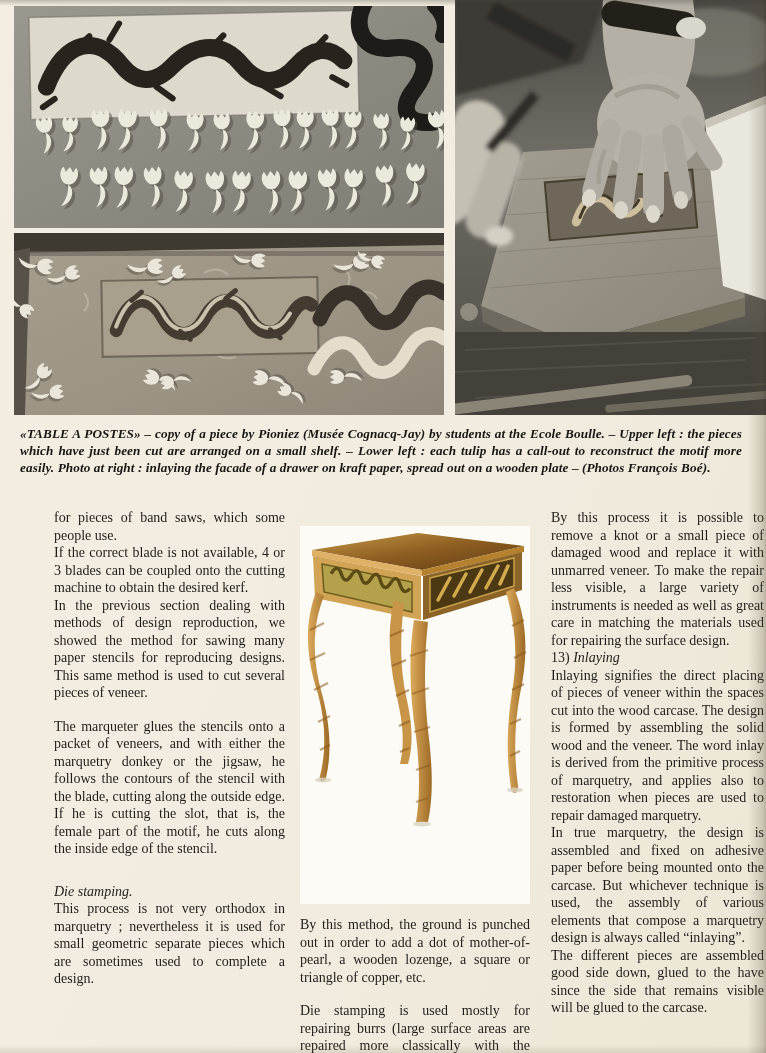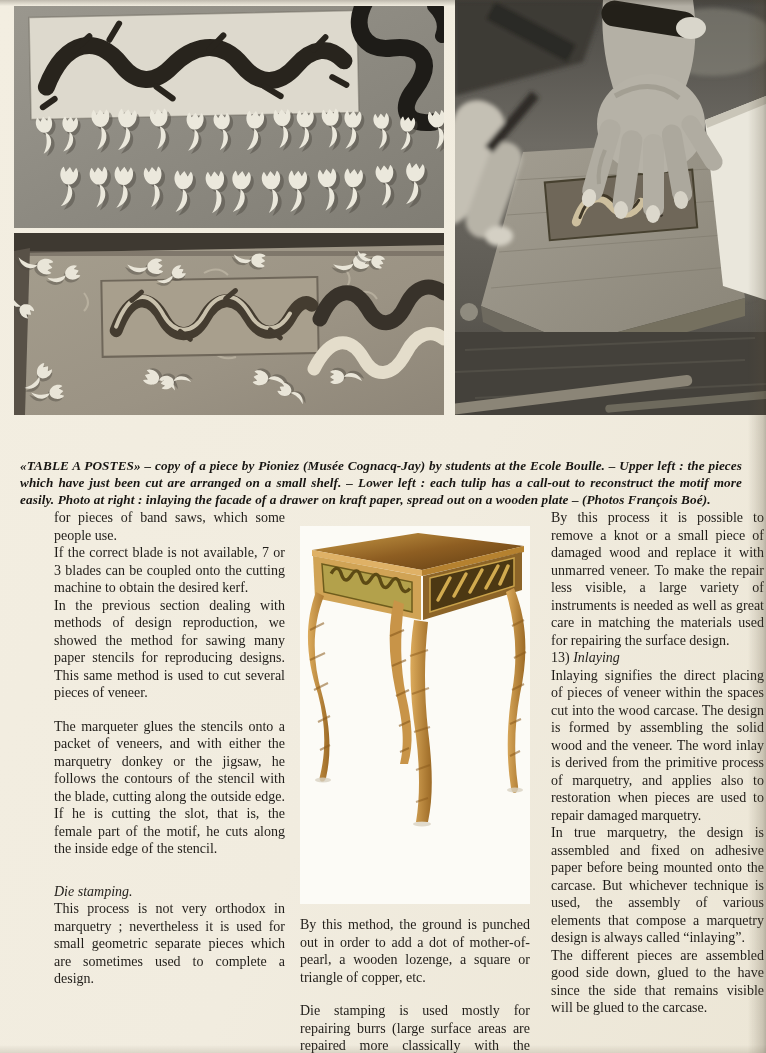--- a/index.html
+++ b/index.html
@@ -18,21 +18,21 @@
   .photo{position:absolute;overflow:hidden;background:#8d8a81;}
   .photo svg{display:block;width:100%;height:100%;}
   .photo-ul{left:14px;top:6px;width:430px;height:222px;}
   .photo-ll{left:14px;top:233px;width:430px;height:182px;}
   .photo-r{left:455px;top:0;width:311px;height:415px;}
   .table-photo{width:230px;height:378px;background:#fcfbf6;overflow:hidden;}
   .table-photo svg{display:block;width:100%;height:100%;}
   .caption{
     position:absolute;left:20px;top:426px;width:722px;
     font-style:italic;font-weight:700;font-size:13.2px;line-height:16.9px;
-    text-align:justify;letter-spacing:.1px;color:#181613;margin-top:32px;
+    text-align:justify;letter-spacing:.1px;color:#181613;
   }
   .col{position:absolute;font-size:14px;line-height:17.5px;text-align:justify;overflow:hidden;margin-left:32px;}
   .col-left{left:22px;top:509px;width:231px;height:542px;}
   .col-mid{left:268px;top:526px;width:230px;height:546px;}
   .col-right{left:519px;top:509px;width:213px;height:542px;}
   .col p{margin:0;}
   .h-italic{font-style:italic;margin:0;}
   .g-after-photo{margin-top:12px !important;}
   .g-para{margin-top:16px !important;}
   .g-section{margin-top:25px !important;}
@@ -263,21 +263,21 @@
       <rect x="-12" y="390" width="250" height="11" rx="5" fill="#8b8577" transform="rotate(-7 110 395)"></rect>
       <rect x="150" y="398" width="170" height="8" rx="4" fill="#6e6a5d" transform="rotate(-5 230 402)"></rect>
       <circle cx="14" cy="312" r="9" fill="#8f8b7f"></circle>
     </svg>
   </div>
 
   <div class="caption">«TABLE A POSTES» – copy of a piece by Pioniez (Musée Cognacq-Jay) by students at the Ecole Boulle. – Upper left : the pieces which have just been cut are arranged on a small shelf. – Lower left : each tulip has a call-out to reconstruct the motif more easily. Photo at right : inlaying the facade of a drawer on kraft paper, spread out on a wooden plate – (Photos François Boé).</div>
 
   <div class="col col-left">
     <p>for pieces of band saws, which some people use.</p>
-    <p>If the correct blade is not available, 7 or 3 blades can be coupled onto the cutting machine to obtain the desired kerf.</p>
+    <p>If the correct blade is not available, 4 or 3 blades can be coupled onto the cutting machine to obtain the desired kerf.</p>
     <p>In the previous section dealing with methods of design reproduction, we showed the method for sawing many paper stencils for reproducing designs. This same method is used to cut several pieces of veneer.</p>
     <p class="g-para">The marqueter glues the stencils onto a packet of veneers, and with either the marquetry donkey or the jigsaw, he follows the contours of the stencil with the blade, cutting along the outside edge. If he is cutting the slot, that is, the female part of the motif, he cuts along the inside edge of the stencil.</p>
     <p class="h-italic g-section">Die stamping.</p>
     <p>This process is not very orthodox in marquetry ; nevertheless it is used for small geometric separate pieces which are sometimes used to complete a design.</p>
   </div>
 
   <div class="col col-mid">
     <div class="table-photo" role="img" aria-label="Table à postes — small marquetry table with cabriole legs and serpentine inlaid friezes">
       <svg viewBox="0 0 230 378">
         <defs>

